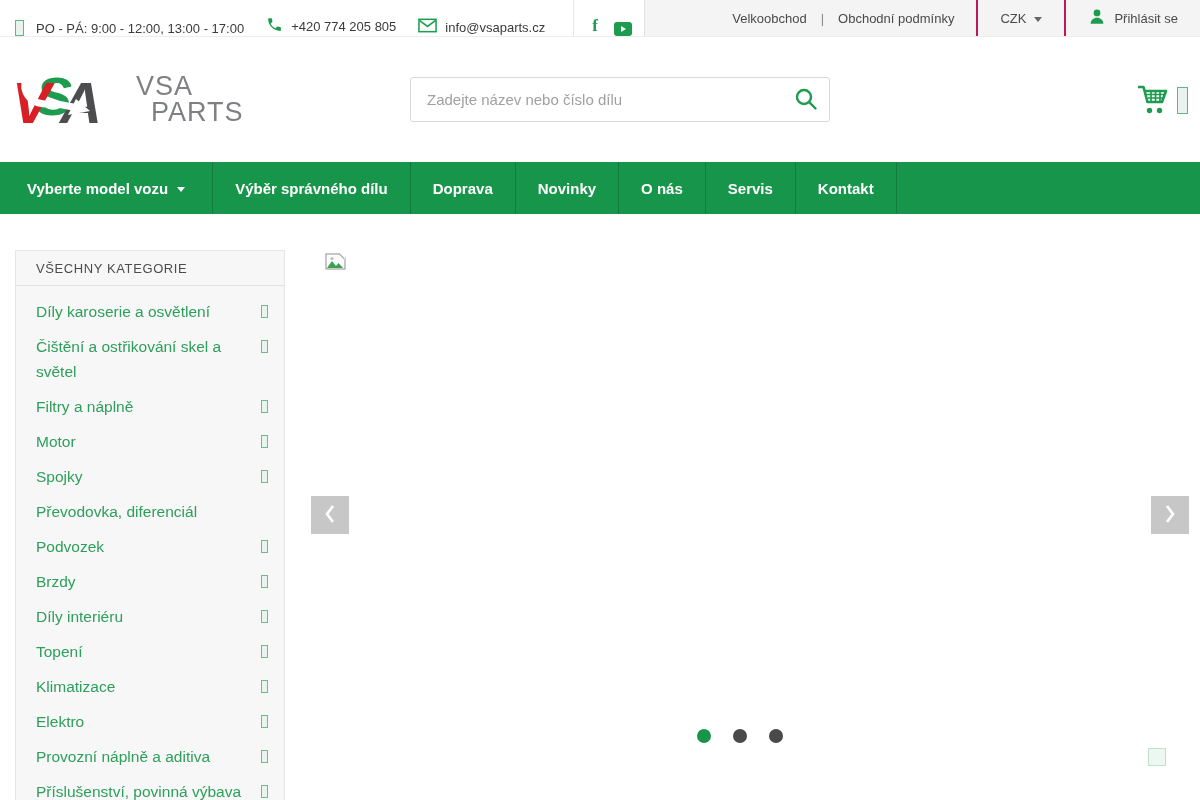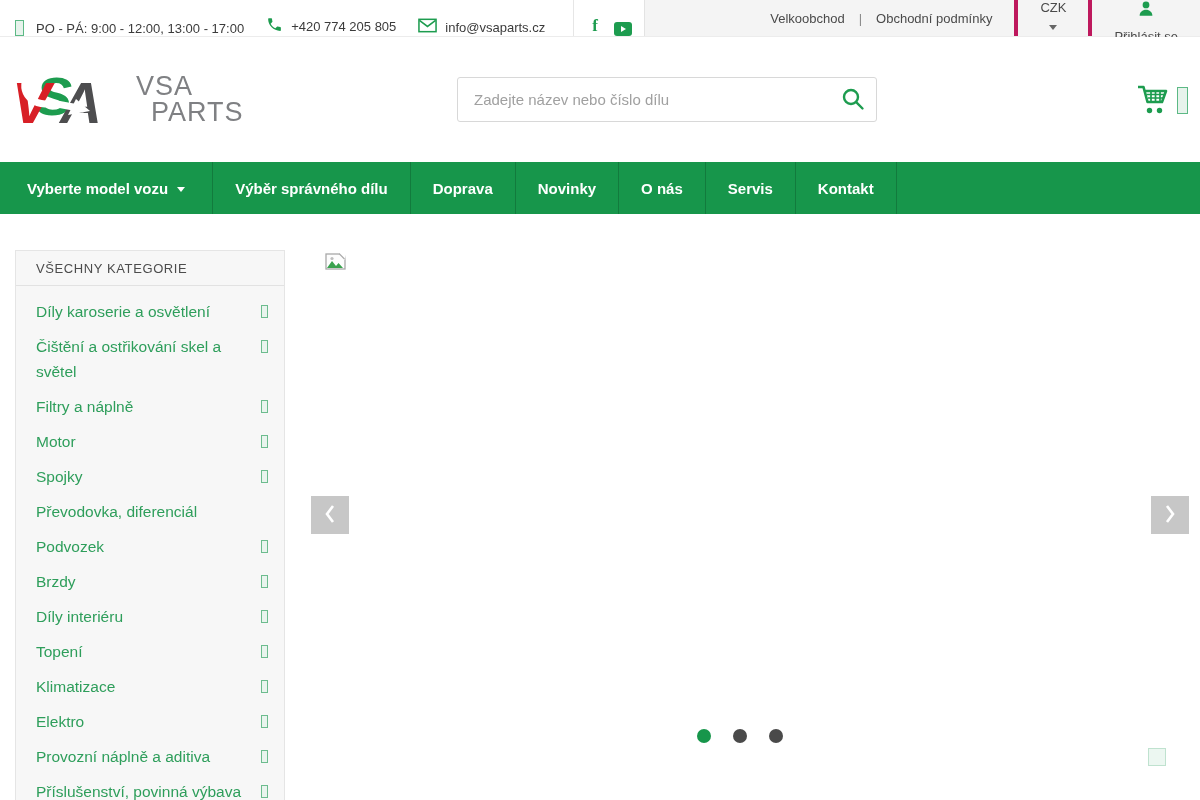--- a/index.html
+++ b/index.html
@@ -17,31 +17,31 @@
   .tofu{display:inline-block;border:1px solid #5cb985;background:#e7f3ec;}
   .tofu-clock{width:9px;height:16px;margin-right:12px;}
   .tb-item{display:flex;align-items:center;margin-right:22px;gap:8px;color:#3b3b3b;}
   .tb-sep{width:1px;align-self:stretch;background:#e6e6e6;margin:0 6px;}
   .fb-icon{color:#1d9c4f;font-weight:bold;font-size:17px;font-family:"Liberation Serif",serif;
     padding:0 12px;display:flex;align-items:center;}
   .yt-icon{padding:0 12px 0 4px;display:flex;align-items:center;}
   .tb-right{flex:1;background:#f4f4f4;border-left:1px solid #e3e3e3;display:flex;
     justify-content:flex-end;align-items:stretch;color:#4a4a4a;padding-left:28px;}
   .tb-grp{display:flex;align-items:center;padding:0 22px;gap:8px;white-space:nowrap;}
-  .tb-grp + .tb-grp{border-left:4px solid #be185d;flex-direction:column;}
+  .tb-grp + .tb-grp{border-left:2px solid #be185d;}
   .pipe{color:#8a8a8a;padding:0 6px;}
   .caret{width:0;height:0;border-left:4px solid transparent;border-right:4px solid transparent;
     border-top:5px solid #666;display:inline-block;margin-top:2px;}
 
   
   .header{position:absolute;top:37px;left:0;width:1200px;height:125px;background:#fff;}
   .logo{position:absolute;left:12px;top:28px;display:flex;align-items:flex-start;cursor:pointer;}
   .logo-text{margin-left:20px;margin-top:8px;color:#7f8083;font-size:27px;line-height:26px;letter-spacing:1px;}
   .logo-text .l2{margin-left:15px;}
-  .search-wrap{position:absolute;left:410px;top:40px;width:420px;height:45px;margin-left:47px;}
+  .search-wrap{position:absolute;left:410px;top:40px;width:420px;height:45px;}
   .search-wrap input{width:100%;height:100%;border:1px solid #d8d8d8;border-radius:3px;
     padding:0 52px 0 16px;font-size:15px;color:#444;font-family:"Liberation Sans",sans-serif;outline:none;}
   .search-wrap input::placeholder{color:#a0a0a0;}
   .search-btn{position:absolute;right:10px;top:9px;width:28px;height:28px;border:none;background:none;
     padding:0;cursor:pointer;display:flex;align-items:center;justify-content:center;}
   .cart-btn{position:absolute;left:1136px;top:47px;width:34px;height:34px;border:none;background:none;
     padding:0;cursor:pointer;}
   .cart-tofu{position:absolute;left:1177px;top:50px;width:11px;height:27px;}
 
   

